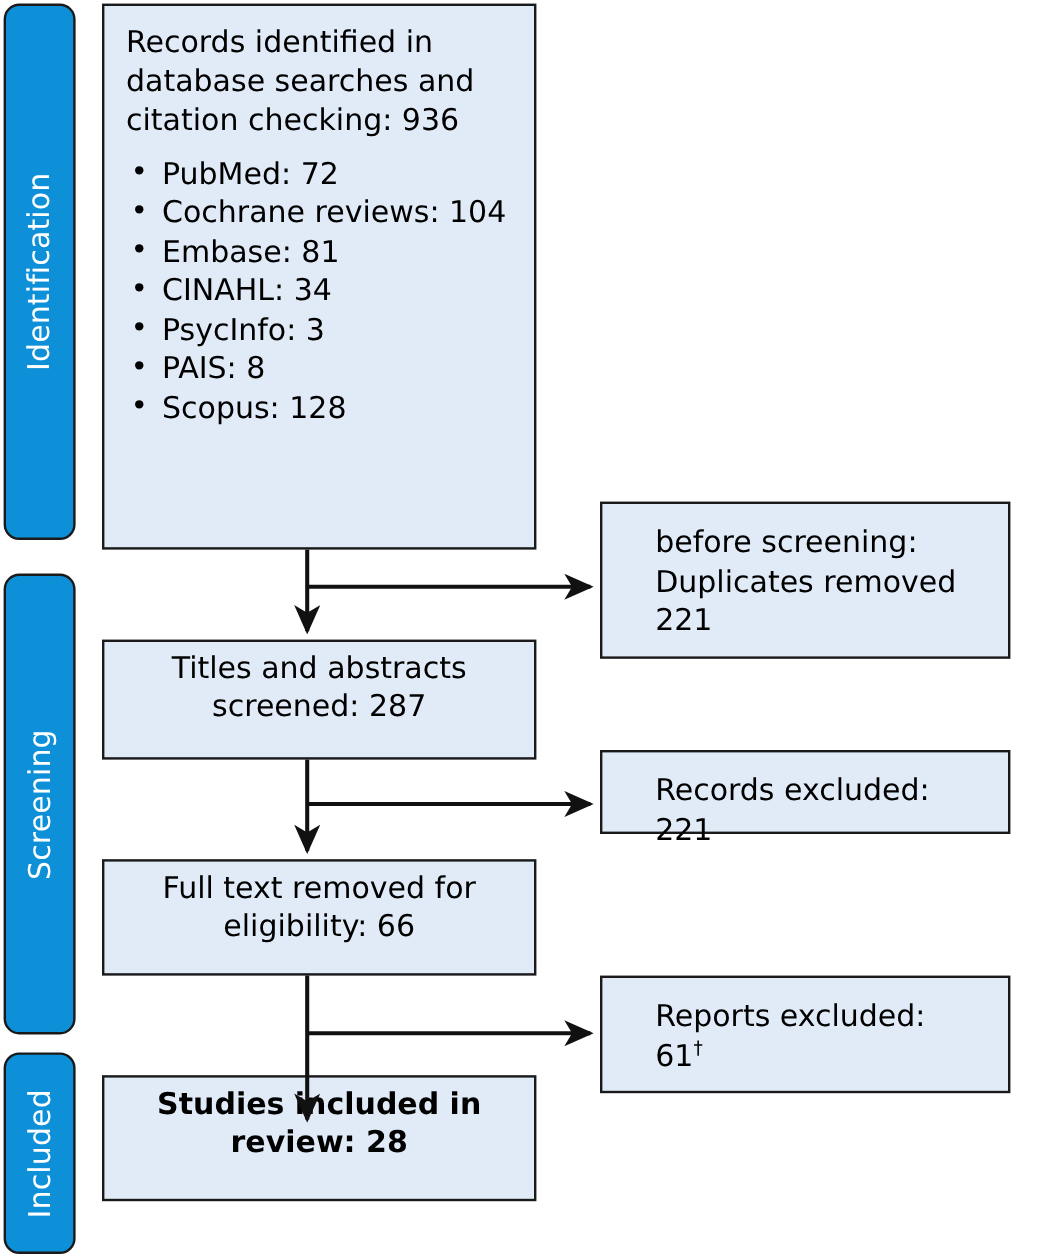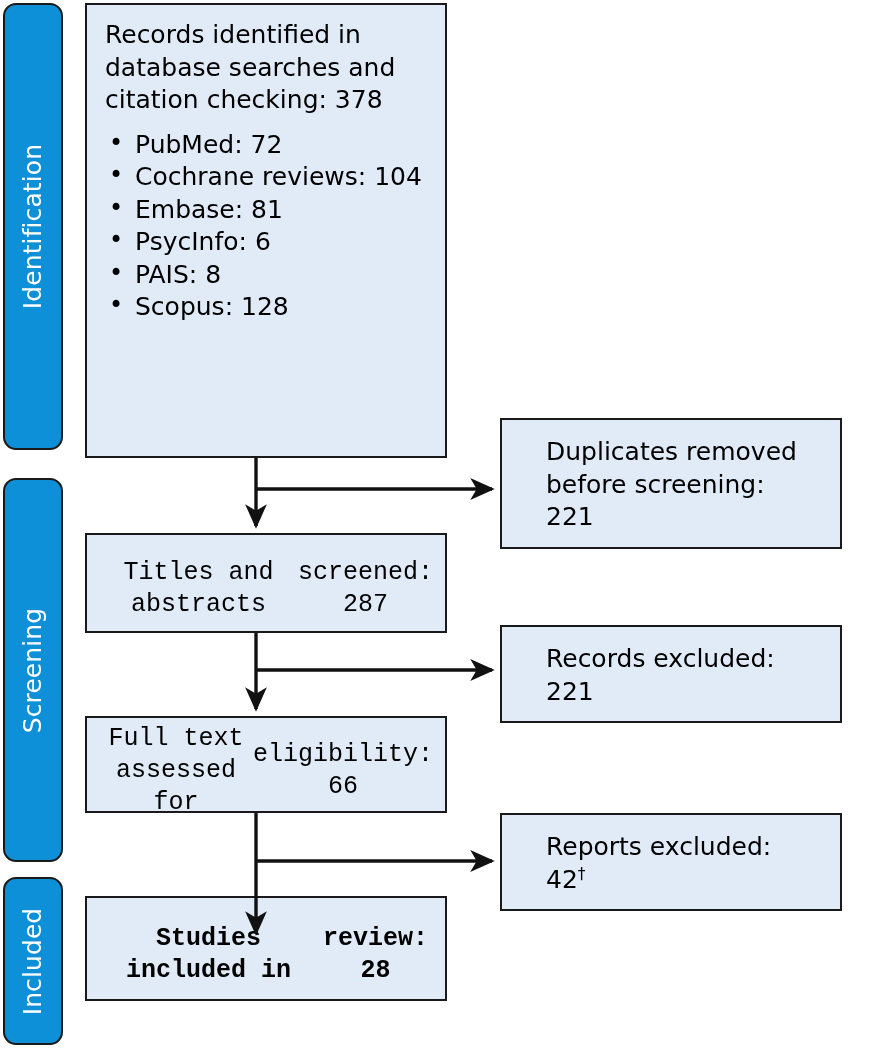--- a/index.html
+++ b/index.html
@@ -52,26 +52,26 @@
     border: 2.5px solid #1a1a1a;
     box-sizing: border-box;
   }
   .box-inner {
     padding: 14px 16px 10px 18px;
     font-size: 25px;
     line-height: 1.28;
   }
   .box-inner.centered {
     display: flex;
+    flex-direction: column;
     align-items: center;
-    justify-content: flex-end;
+    justify-content: flex-start;
     height: 100%;
     text-align: center;
     padding: 6px 12px;
-    font-family: Liberation Mono, monospace;
   }
   .box-inner.bold { font-weight: bold; }
 
   
   #box-identification { left: 85px; top: 3px; width: 362px; height: 455px; }
   #box-identification .lead {
     font-size: 25px;
     line-height: 1.30;
     margin: 0 0 6px 0;
   }
@@ -95,21 +95,21 @@
     font-size: 24px;
   }
 
   
   #box-screened        { left: 85px; top: 533px; width: 362px; height: 100px; }
   #box-fulltext        { left: 85px; top: 716px; width: 362px; height: 97px;  }
   #box-included        { left: 85px; top: 896px; width: 362px; height: 105px; }
 
   
   #box-duplicates      { left: 500px; top: 418px; width: 342px; height: 131px; }
-  #box-records-excl    { left: 500px; top: 625px; width: 342px; height: 98px;  }
+  #box-records-excl    { left: 500px; top: 625px; width: 342px; height: 70px;  }
   #box-reports-excl    { left: 500px; top: 813px; width: 342px; height: 98px;  }
 
   .right-text {
     padding: 16px 14px 10px 44px;
     font-size: 25px;
     line-height: 1.30;
   }
   .right-text .line { display: block; }
   sup.dagger { font-size: 0.62em; vertical-align: super; line-height: 0; }
 
@@ -136,66 +136,67 @@
   <div class="phase-bar" id="phase-screening">
     <span class="phase-label">Screening</span>
   </div>
 
   <div class="phase-bar" id="phase-included">
     <span class="phase-label">Included</span>
   </div>
 
   <div class="flow-box" id="box-identification">
     <div class="box-inner">
-      <p class="lead">Records identified in database searches and citation checking: 378</p>
+      <p class="lead">Records identified in database searches and citation checking: 936</p>
       <ul>
         <li>PubMed: 72</li>
         <li>Cochrane reviews: 104</li>
         <li>Embase: 81</li>
-        <li>PsycInfo: 6</li>
+        <li>CINAHL: 34</li>
+        <li>PsycInfo: 3</li>
         <li>PAIS: 8</li>
         <li>Scopus: 128</li>
       </ul>
     </div>
   </div>
 
   <div class="flow-box" id="box-duplicates">
     <div class="right-text">
+      <span class="line">before screening:</span>
       <span class="line">Duplicates removed</span>
-      <span class="line">before screening:</span>
       <span class="line">221</span>
     </div>
   </div>
 
   <div class="flow-box" id="box-screened">
     <div class="box-inner centered">
       <span>Titles and abstracts</span>
       <span>screened: 287</span>
     </div>
   </div>
 
   <div class="flow-box" id="box-records-excl">
     <div class="right-text">
       <span class="line">Records excluded:</span>
       <span class="line">221</span>
     </div>
   </div>
 
   <div class="flow-box" id="box-fulltext">
     <div class="box-inner centered">
-      <span>Full text assessed for</span>
+      <span>Full text removed for</span>
       <span>eligibility: 66</span>
     </div>
   </div>
 
   <div class="flow-box" id="box-reports-excl">
     <div class="right-text">
       <span class="line">Reports excluded:</span>
       <span class="line">
-        <span>42</span><sup class="dagger">†</sup>
+        <span>61</span><sup class="dagger">†</sup>
       </span>
     </div>
   </div>
 
   <div class="flow-box" id="box-included">
     <div class="box-inner centered bold">
       <span>Studies included in</span>
       <span>review: 28</span>
     </div>
   </div>

